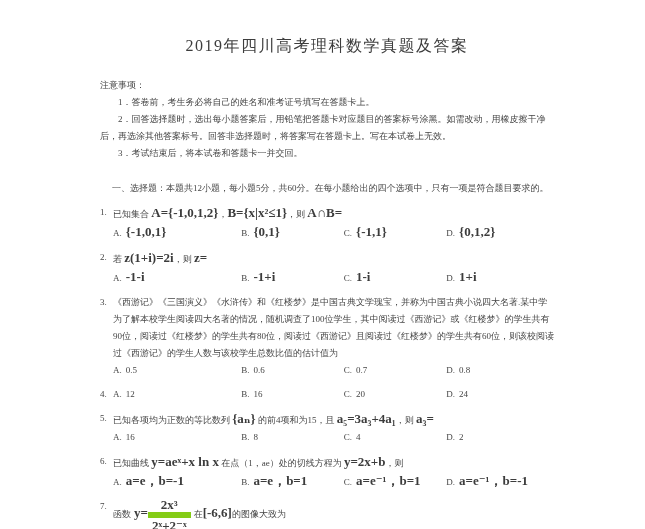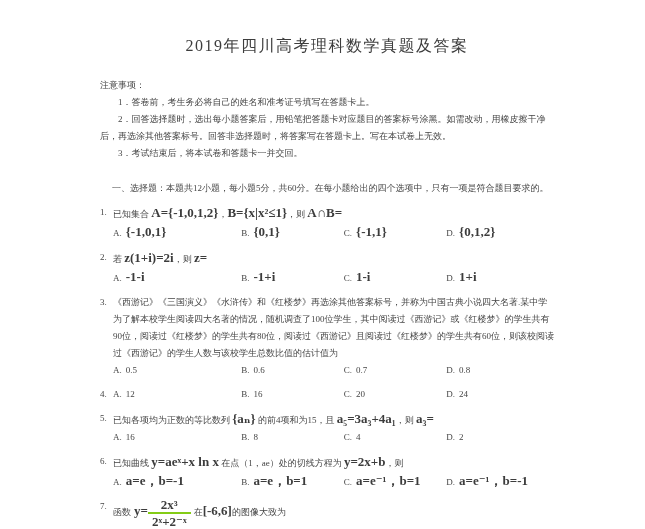--- a/index.html
+++ b/index.html
@@ -16,21 +16,21 @@
   .q-num{position:absolute;left:0;top:0;font-size:9px;line-height:17px;}
   .stem{line-height:17px;}
   .m{font-family:"Liberation Serif","DejaVu Serif",serif;
      font-weight:700;font-size:13px;color:#3c3c3c;white-space:nowrap;}
   .t{font-style:normal;}
   .opts{display:grid;grid-template-columns:1.25fr 1fr 1fr 1.05fr;margin-top:0;
         font-size:9px;line-height:17px;}
   .opt .ol{margin-right:4px;}
   .fracgrp{display:inline-block;vertical-align:middle;margin:0 3px;}
   .frac{display:inline-block;text-align:center;vertical-align:middle;line-height:13px;}
-  .fnum{display:block;border-bottom:2px solid #84cc16;padding:0 4px 1px 4px;}
+  .fnum{display:block;border-bottom:6px solid #84cc16;padding:0 4px 1px 4px;}
   .fden{display:block;padding:1px 4px 0 4px;}
   .stem7{line-height:20px;}
 </style>
 </head>
 <body>
 
 <div class="doc">
 
   <div class="title">2019年四川高考理科数学真题及答案</div>
 
@@ -58,21 +58,21 @@
     <div class="opts">
       <span class="opt"><span class="ol">A.</span><span class="ov m">-1-i</span></span>
       <span class="opt"><span class="ol">B.</span><span class="ov m">-1+i</span></span>
       <span class="opt"><span class="ol">C.</span><span class="ov m">1-i</span></span>
       <span class="opt"><span class="ol">D.</span><span class="ov m">1+i</span></span>
     </div>
   </div>
 
   <div class="q">
     <span class="q-num">3.</span>
-    <p class="stem"><span class="t">《西游记》《三国演义》《水浒传》和《红楼梦》再选涂其他答案标号，并称为中国古典小说四大名著.某中学为了解本校学生阅读四大名著的情况，随机调查了100位学生，其中阅读过《西游记》或《红楼梦》的学生共有90位，阅读过《红楼梦》的学生共有80位，阅读过《西游记》且阅读过《红楼梦》的学生共有60位，则该校阅读过《西游记》的学生人数与该校学生总数比值的估计值为</span></p>
+    <p class="stem"><span class="t">《西游记》《三国演义》《水浒传》和《红楼梦》是中国古典文学瑰宝，并称为中国古典小说四大名著.某中学为了解本校学生阅读四大名著的情况，随机调查了100位学生，其中阅读过《西游记》或《红楼梦》的学生共有90位，阅读过《红楼梦》的学生共有80位，阅读过《西游记》且阅读过《红楼梦》的学生共有60位，则该校阅读过《西游记》的学生人数与该校学生总数比值的估计值为</span></p>
     <div class="opts">
       <span class="opt"><span class="ol">A.</span><span class="ov">0.5</span></span>
       <span class="opt"><span class="ol">B.</span><span class="ov">0.6</span></span>
       <span class="opt"><span class="ol">C.</span><span class="ov">0.7</span></span>
       <span class="opt"><span class="ol">D.</span><span class="ov">0.8</span></span>
     </div>
   </div>
 
   <div class="q">
     <span class="q-num">4.</span>

